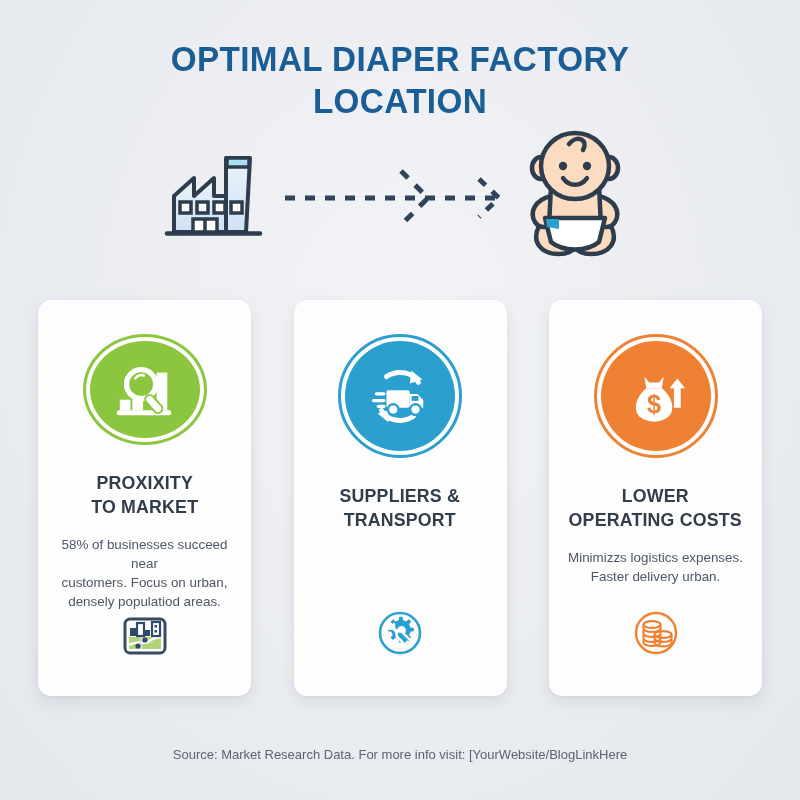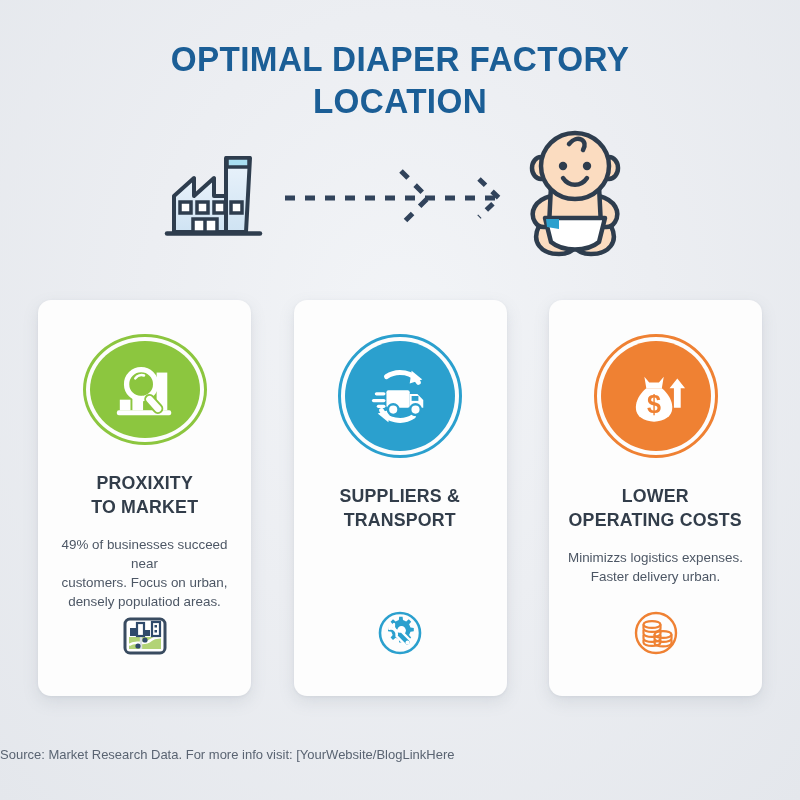--- a/index.html
+++ b/index.html
@@ -150,21 +150,21 @@
     align-items: center;
     justify-content: center;
   }
 
   
   .footer {
     position: absolute;
     bottom: 38px;
     left: 0;
     width: 800px;
-    text-align: left;
+    text-align: center;
     font-family: "Liberation Sans", sans-serif;
     font-size: 13px;
     color: #5a6472;
   }
 </style>
 </head>
 <body>
 
 <div class="poster">
 
@@ -245,21 +245,21 @@
           <rect x="44" y="14" width="11" height="39" fill="#ffffff"></rect>
           <rect x="3" y="53" width="56" height="5" rx="2" fill="#ffffff"></rect>
           <circle cx="28" cy="26" r="15" fill="none" stroke="#ffffff" stroke-width="5.5"></circle>
           <circle cx="28" cy="26" r="10" fill="#8cc63f"></circle>
           <path d="M22 20 C24 17 28 16 31 17" stroke="#ffffff" stroke-width="2.6" fill="none" stroke-linecap="round"></path>
           <rect x="36" y="36" width="9" height="22" rx="4.5" transform="rotate(-42 40 46)" fill="#ffffff" stroke="#8cc63f" stroke-width="2"></rect>
         </svg>
       </div>
       <div class="card-heading">PROXIXITY
 TO MARKET</div>
-      <div class="card-body">49% of businesses succeed near
+      <div class="card-body">58% of businesses succeed near
 customers. Focus on urban,
 densely populatiod areas.</div>
       <div class="card-foot">
         <svg width="48" height="48" viewBox="0 0 48 48">
           <rect x="4" y="7" width="40" height="34" rx="5" fill="#ffffff" stroke="#394b60" stroke-width="3"></rect>
           <rect x="8" y="25" width="32" height="12" fill="#e9eef2"></rect>
           <path d="M8 25 L40 25 L40 37 L8 37 Z" fill="#9fc94e" opacity="0.75"></path>
           <path d="M8 33 C16 27 22 35 30 28 C35 24 38 26 40 25" stroke="#ffffff" stroke-width="2.6" fill="none"></path>
           <path d="M20 25 L20 37" stroke="#d9dfe4" stroke-width="2.4"></path>
           <circle cx="24" cy="28" r="2.6" fill="#2f4a6b"></circle>

